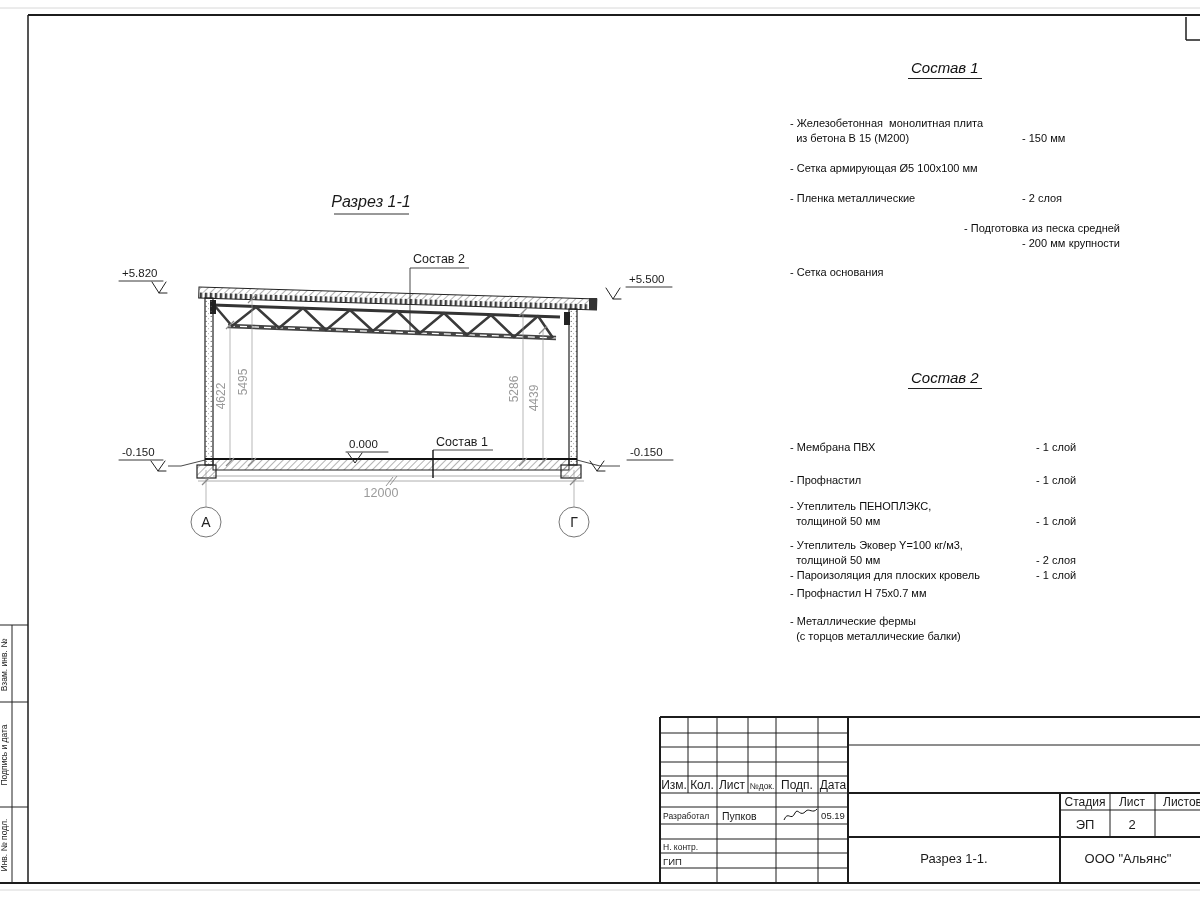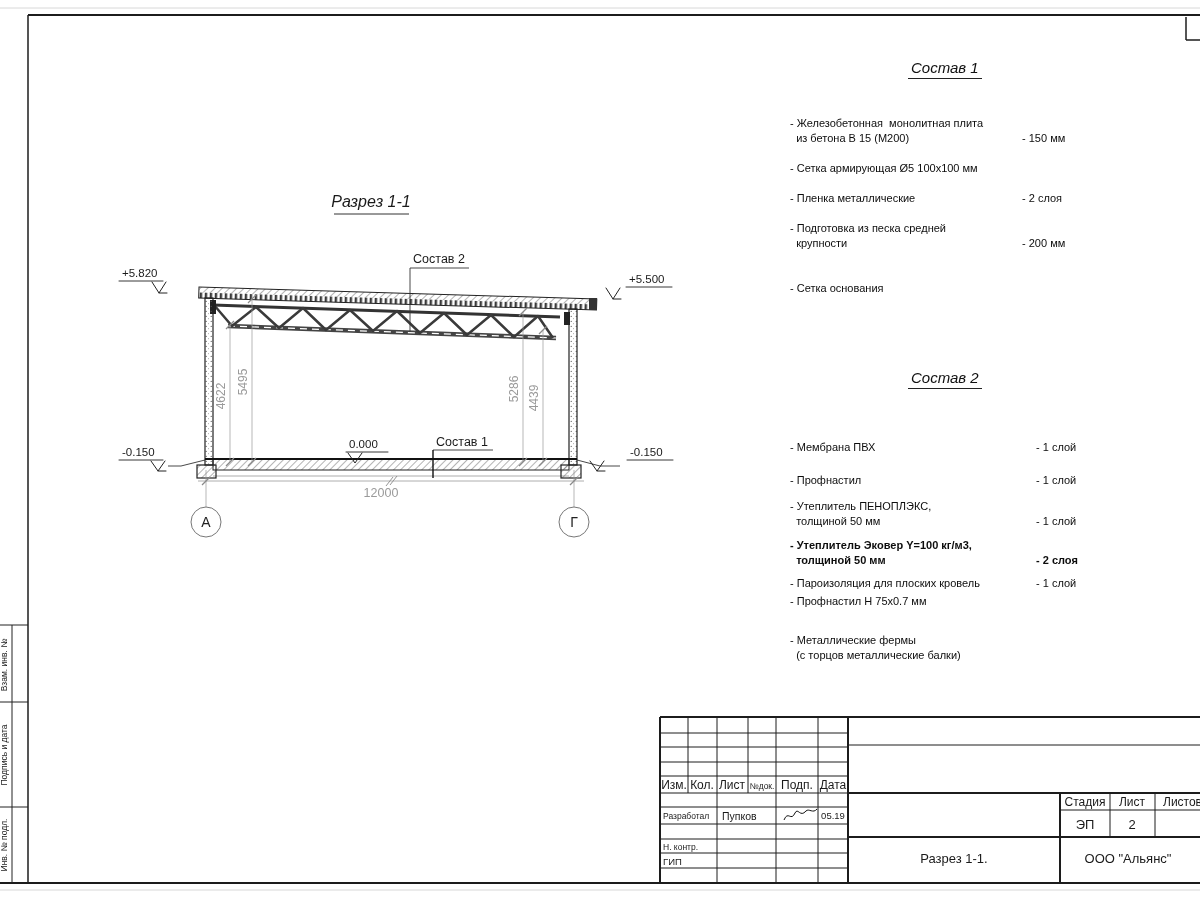--- a/index.html
+++ b/index.html
@@ -251,21 +251,21 @@
     <span class="comp-value">- 150 мм</span>
   </div>
   <div class="comp-item" style="margin-bottom:15px;">
     <span class="comp-name">- Сетка армирующая Ø5 100х100 мм</span>
     <span class="comp-value"></span>
   </div>
   <div class="comp-item" style="margin-bottom:15px;">
     <span class="comp-name">- Пленка металлические</span>
     <span class="comp-value">-  2 слоя</span>
   </div>
-  <div class="comp-item" style="margin-bottom:30px;">
+  <div class="comp-item" style="margin-bottom:14px;text-align:right;">
     <span class="comp-name">- Подготовка из песка средней
   крупности</span>
     <span class="comp-value">- 200 мм</span>
   </div>
   <div class="comp-item">
     <span class="comp-name">- Сетка основания</span>
     <span class="comp-value"></span>
   </div>
 </div>
 
@@ -277,30 +277,30 @@
   </div>
   <div class="comp-item" style="margin-bottom:11px;">
     <span class="comp-name">- Профнастил</span>
     <span class="comp-value">- 1 слой</span>
   </div>
   <div class="comp-item" style="margin-bottom:9px;">
     <span class="comp-name">- Утеплитель ПЕНОПЛЭКС,
   толщиной 50 мм</span>
     <span class="comp-value">- 1 слой</span>
   </div>
-  <div class="comp-item" style="margin-bottom:8px;font-weight:bold;">
+  <div class="comp-item" style="margin-bottom:0;">
     <span class="comp-name">- Утеплитель Эковер Y=100 кг/м3,
   толщиной 50 мм</span>
     <span class="comp-value">- 2 слоя</span>
   </div>
   <div class="comp-item" style="margin-bottom:3px;">
     <span class="comp-name">- Пароизоляция для плоских кровель</span>
     <span class="comp-value">- 1 слой</span>
   </div>
-  <div class="comp-item" style="margin-bottom:24px;">
+  <div class="comp-item" style="margin-bottom:13px;">
     <span class="comp-name">- Профнастил Н 75х0.7 мм</span>
     <span class="comp-value"></span>
   </div>
   <div class="comp-item">
     <span class="comp-name">- Металлические фермы
   (с торцов металлические балки)</span>
     <span class="comp-value"></span>
   </div>
 </div>
 

